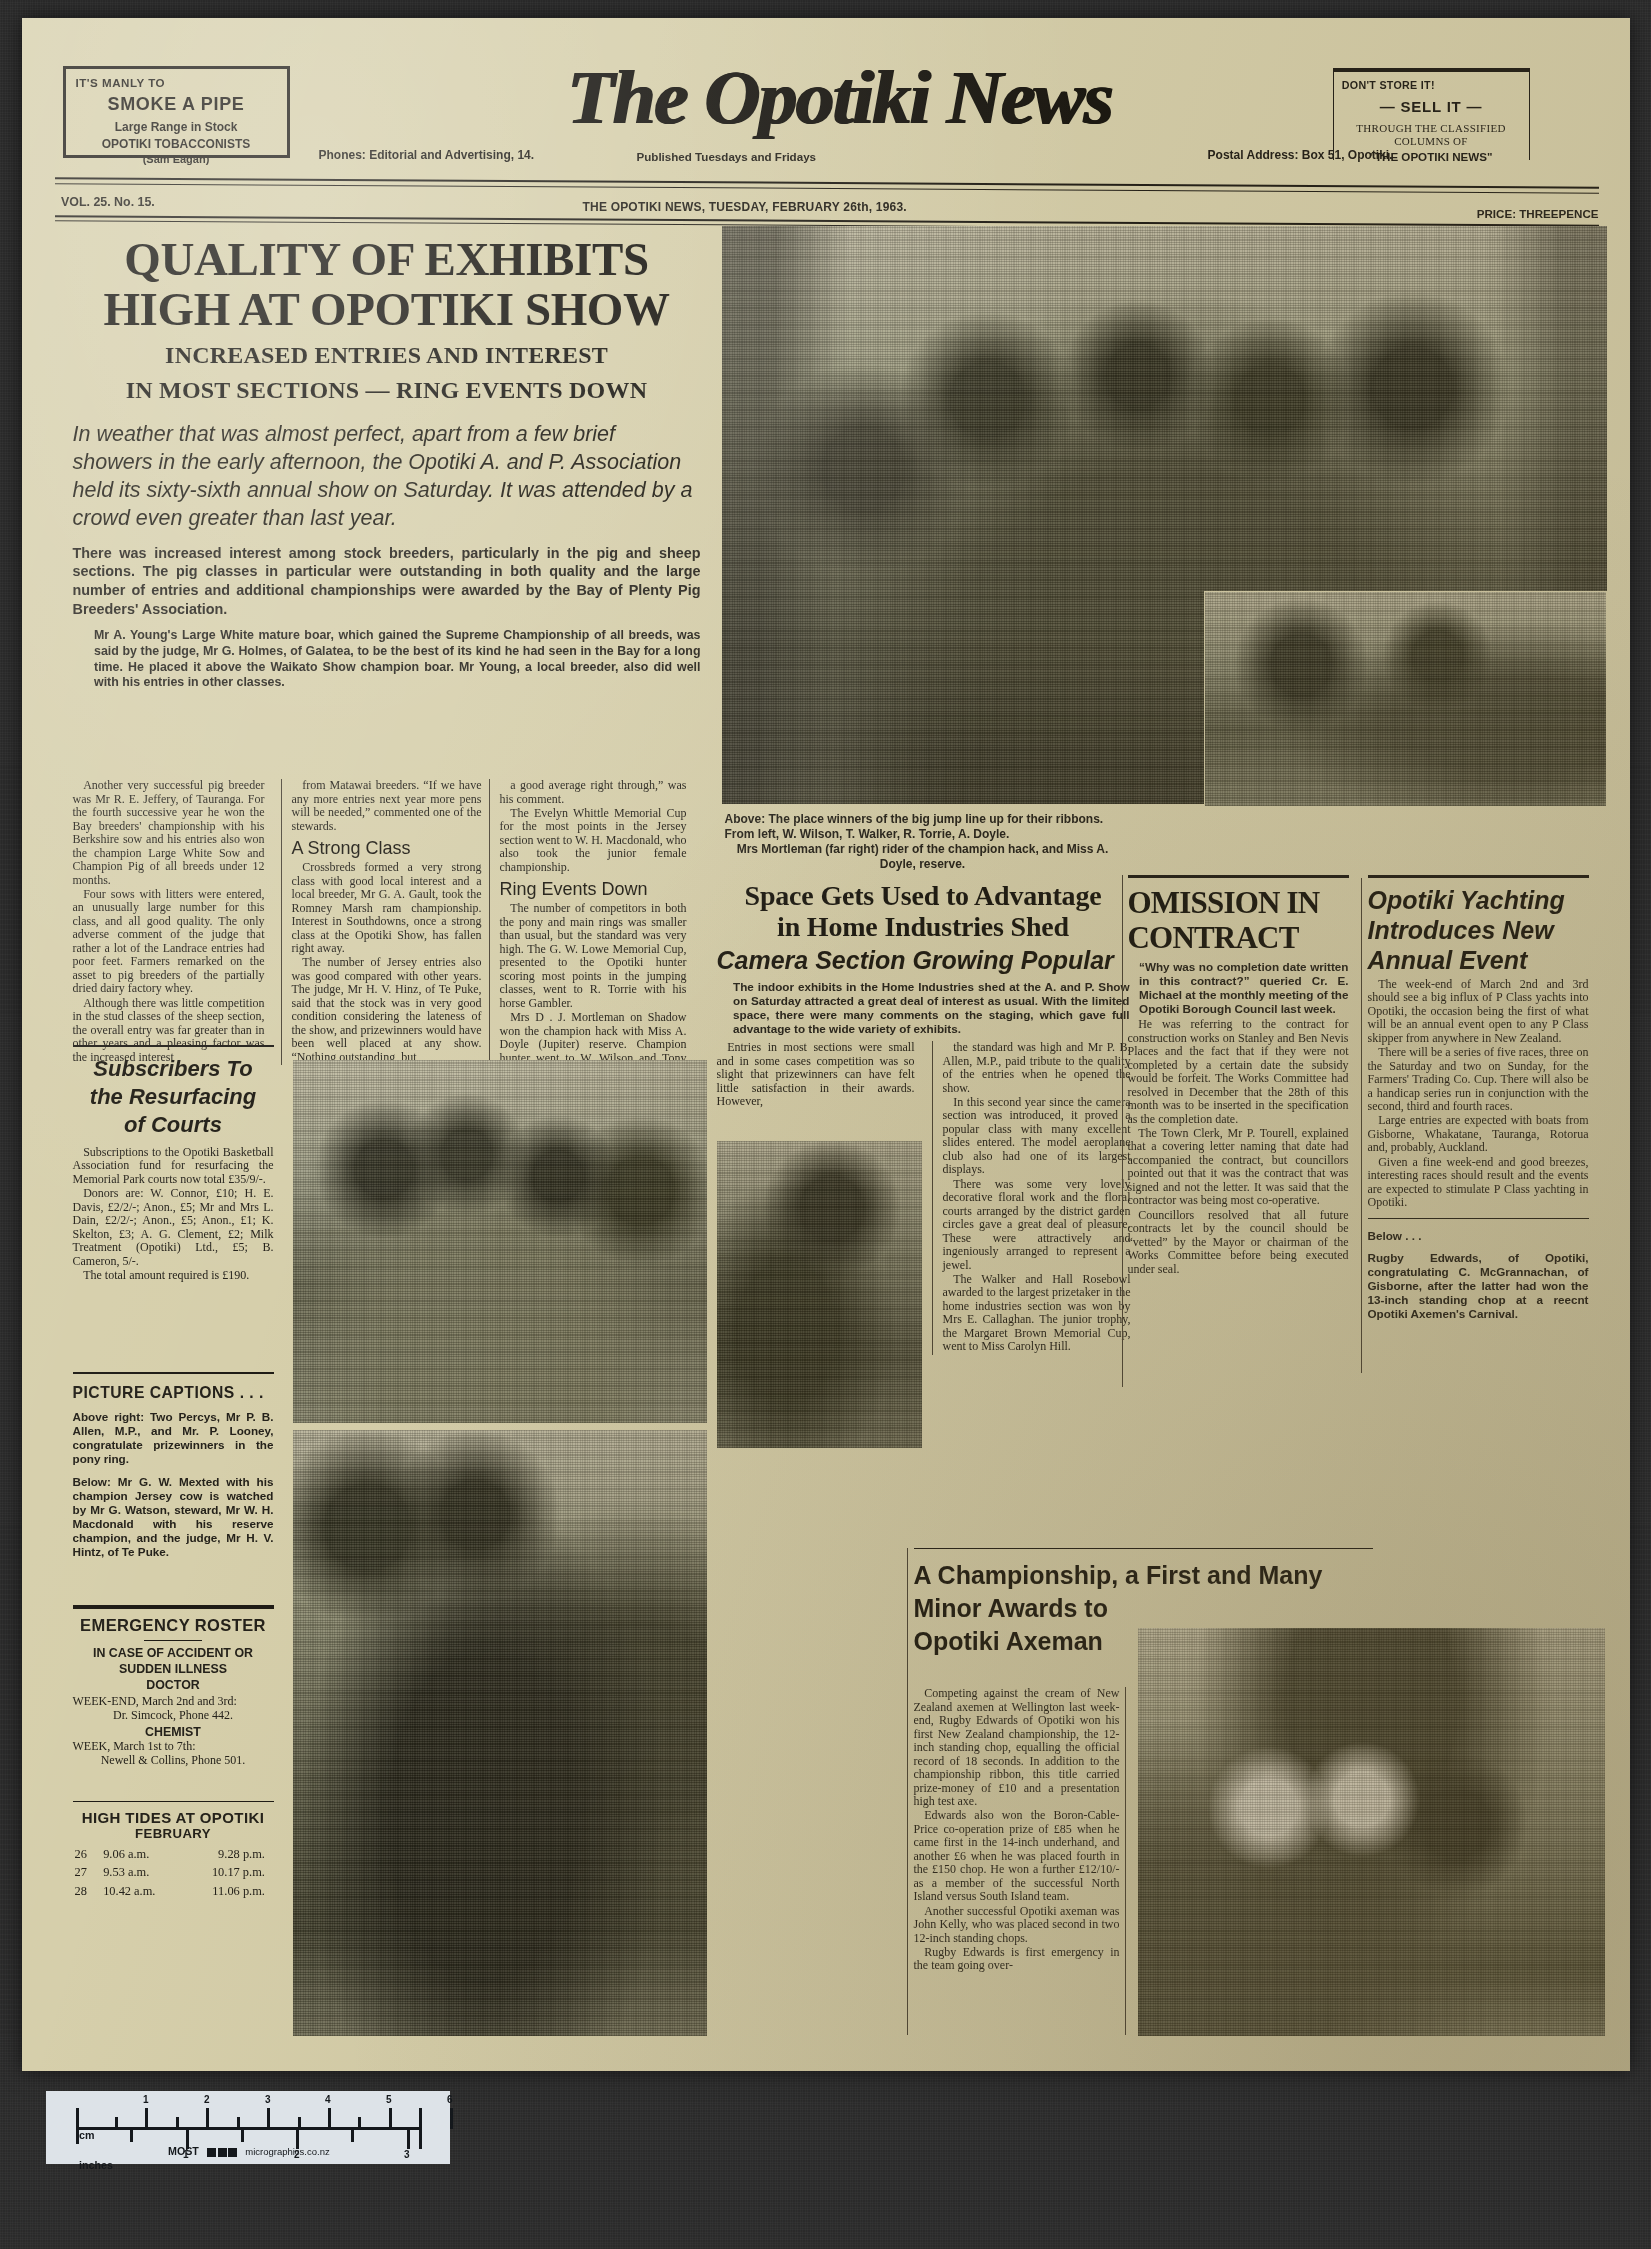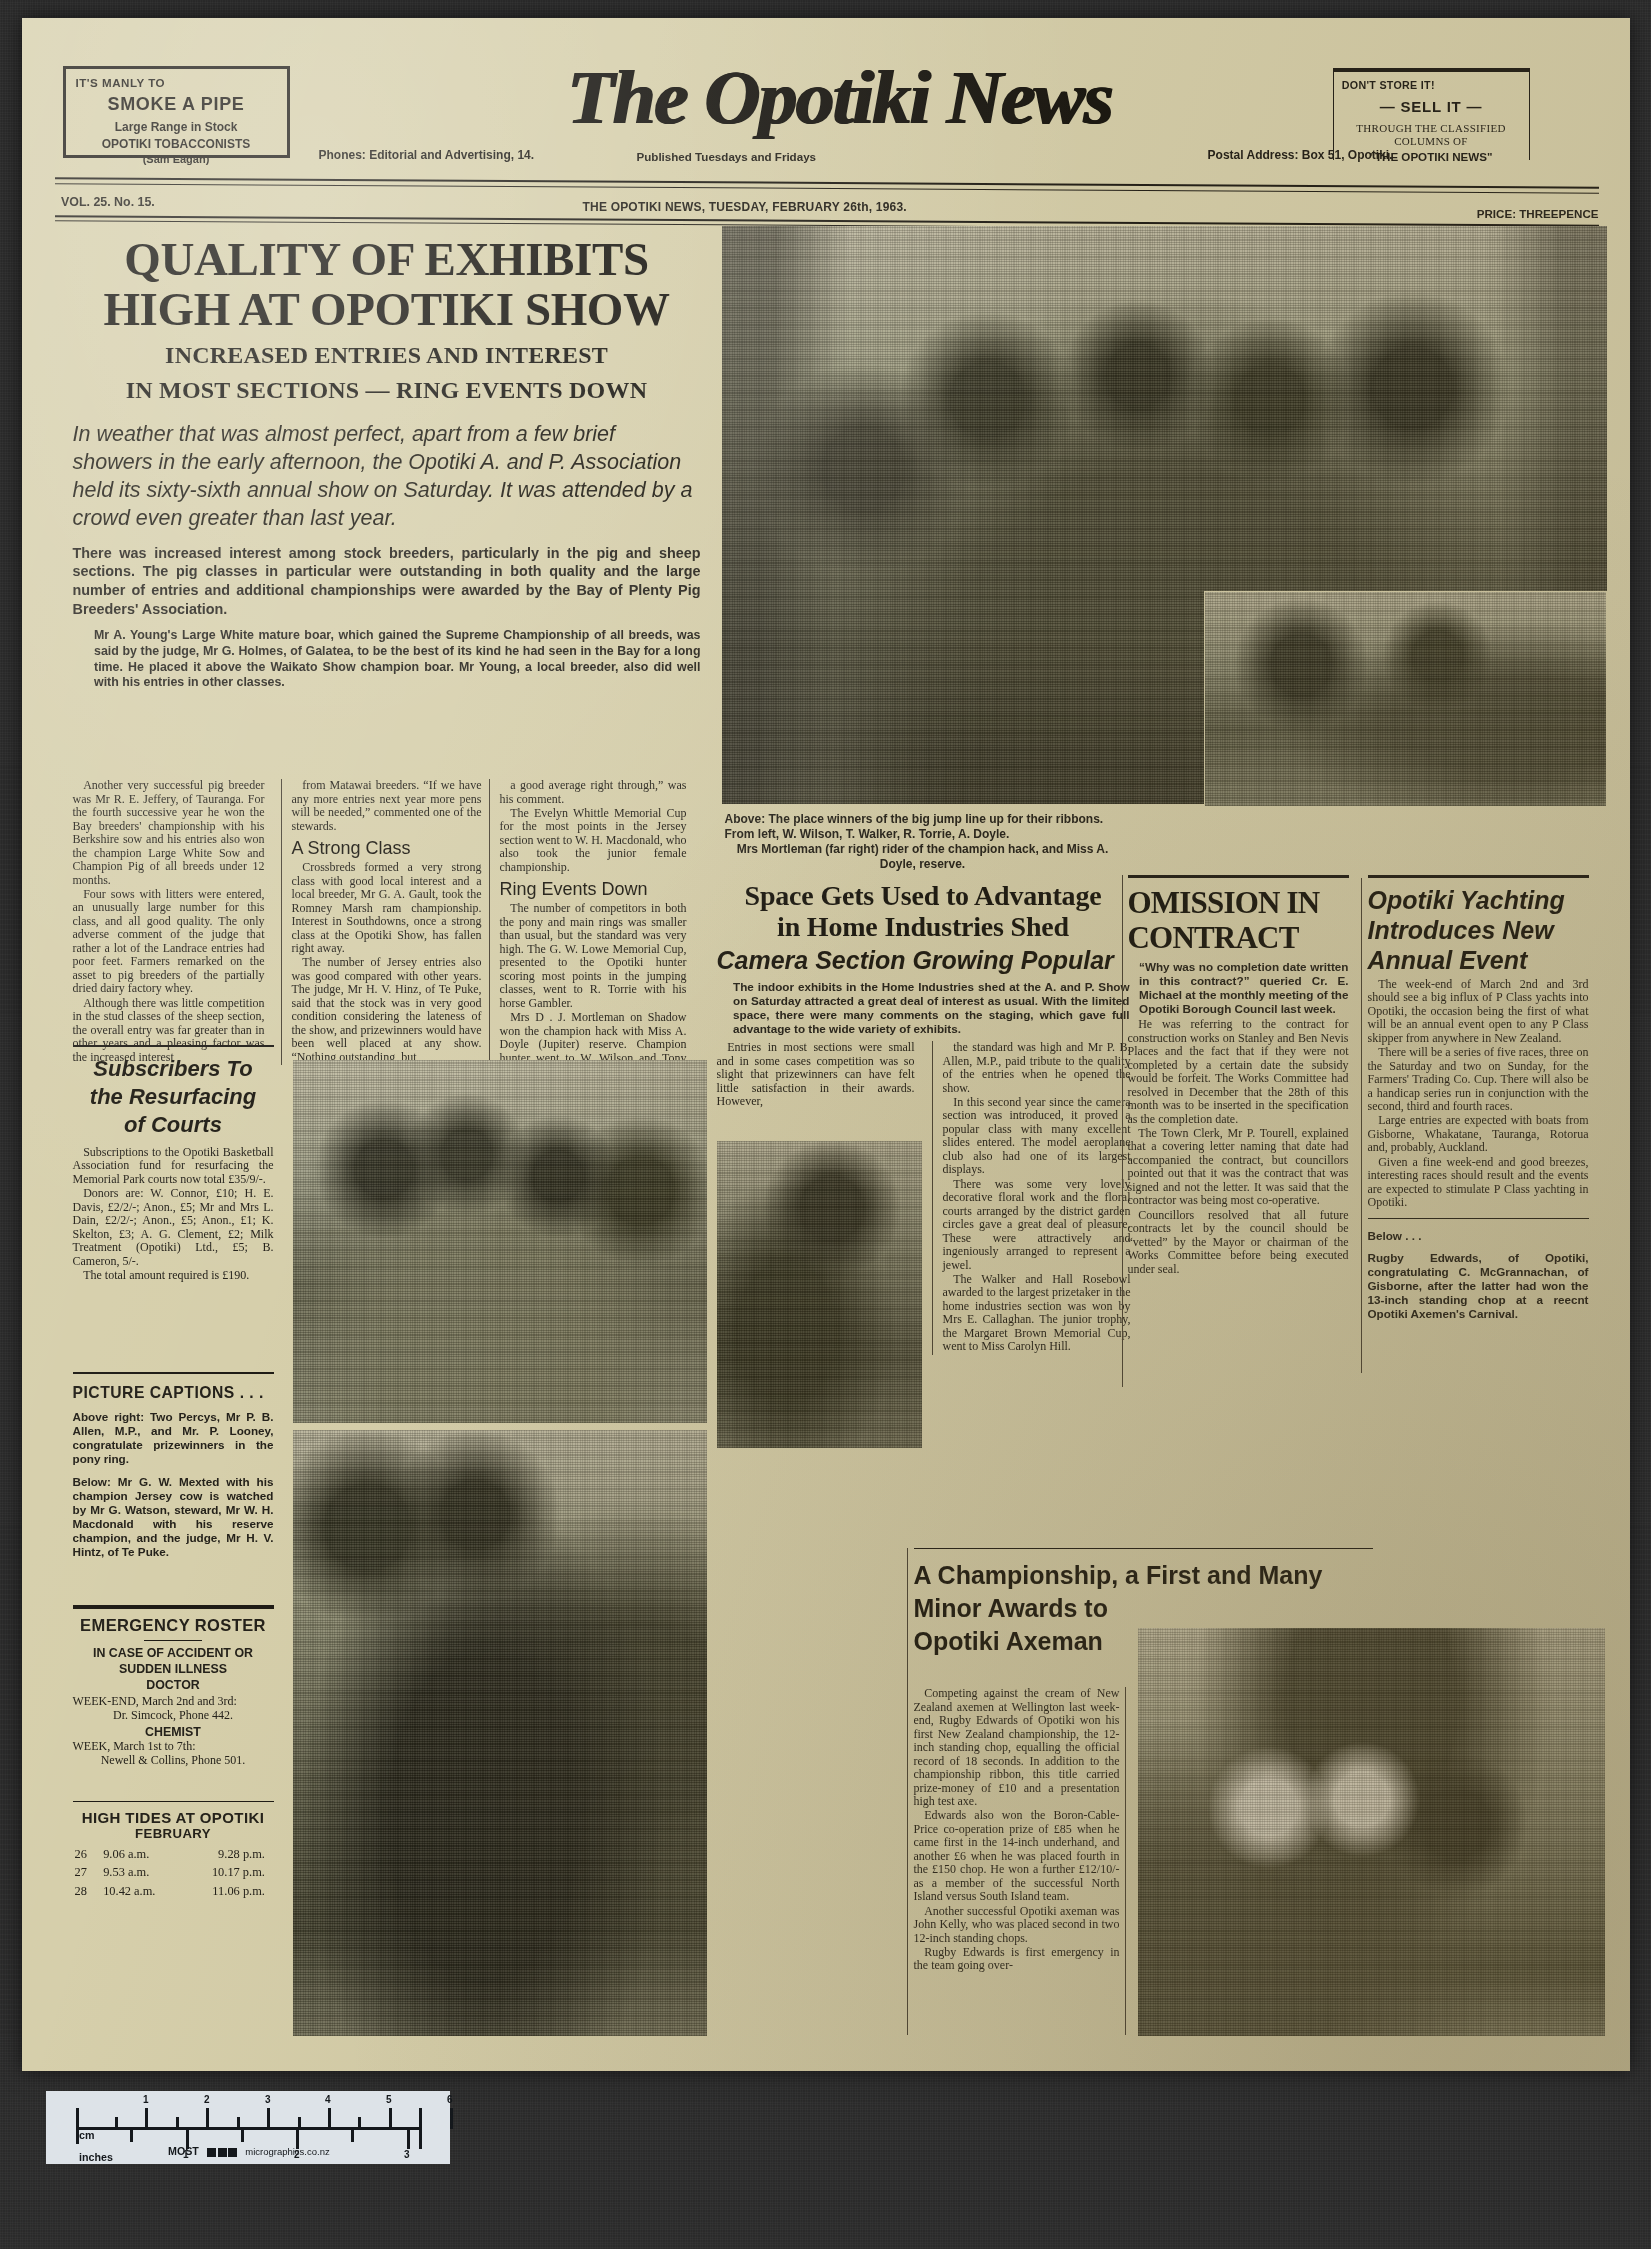--- a/index.html
+++ b/index.html
@@ -395,21 +395,21 @@
       <div style="position:absolute;left:852px;top:1314px;height:487px;border-left:1.2px solid #4a4335;"></div>
       <div style="position:absolute;left:1070px;top:1453px;height:348px;border-left:1.2px solid #4a4335;"></div>
 
     </div>
   </div>
 
   <div id="ruler">
     <div class="rbar"></div>
     <div class="tick" style="left:30px;top:16.5px;height:36px;"></div>
     <div class="unit" style="left:33px;top:38px;">cm</div>
-    <div class="unit" style="left:33px;top:60px;text-align:right;">inches</div>
+    <div class="unit" style="left:33px;top:68px;text-align:right;">inches</div>
 
     <div class="tick" style="left:69px;top:26.4px;height:11.6px;"></div>
     <div class="tick" style="left:99px;top:16.5px;height:21.5px;"></div>
     <div class="lbl" style="left:97px;top:3.3px;">1</div>
     <div class="tick" style="left:130px;top:26.4px;height:11.6px;"></div>
     <div class="tick" style="left:160px;top:16.5px;height:21.5px;"></div>
     <div class="lbl" style="left:158px;top:3.3px;">2</div>
     <div class="tick" style="left:191px;top:26.4px;height:11.6px;"></div>
     <div class="tick" style="left:221px;top:16.5px;height:21.5px;"></div>
     <div class="lbl" style="left:219px;top:3.3px;">3</div>

